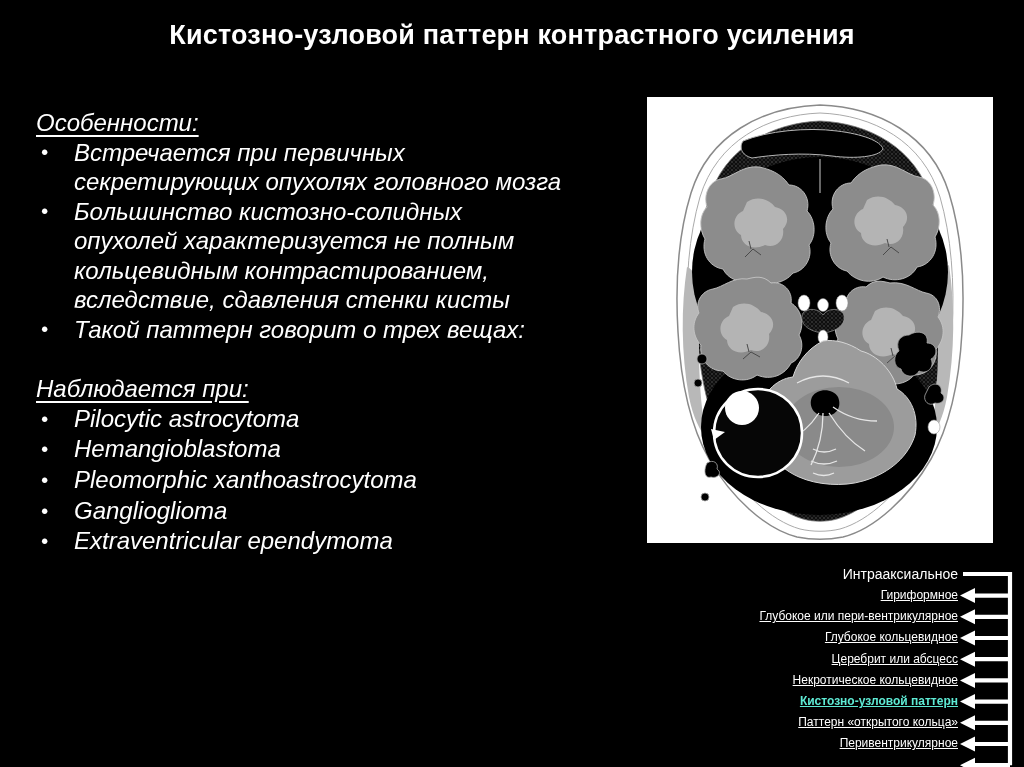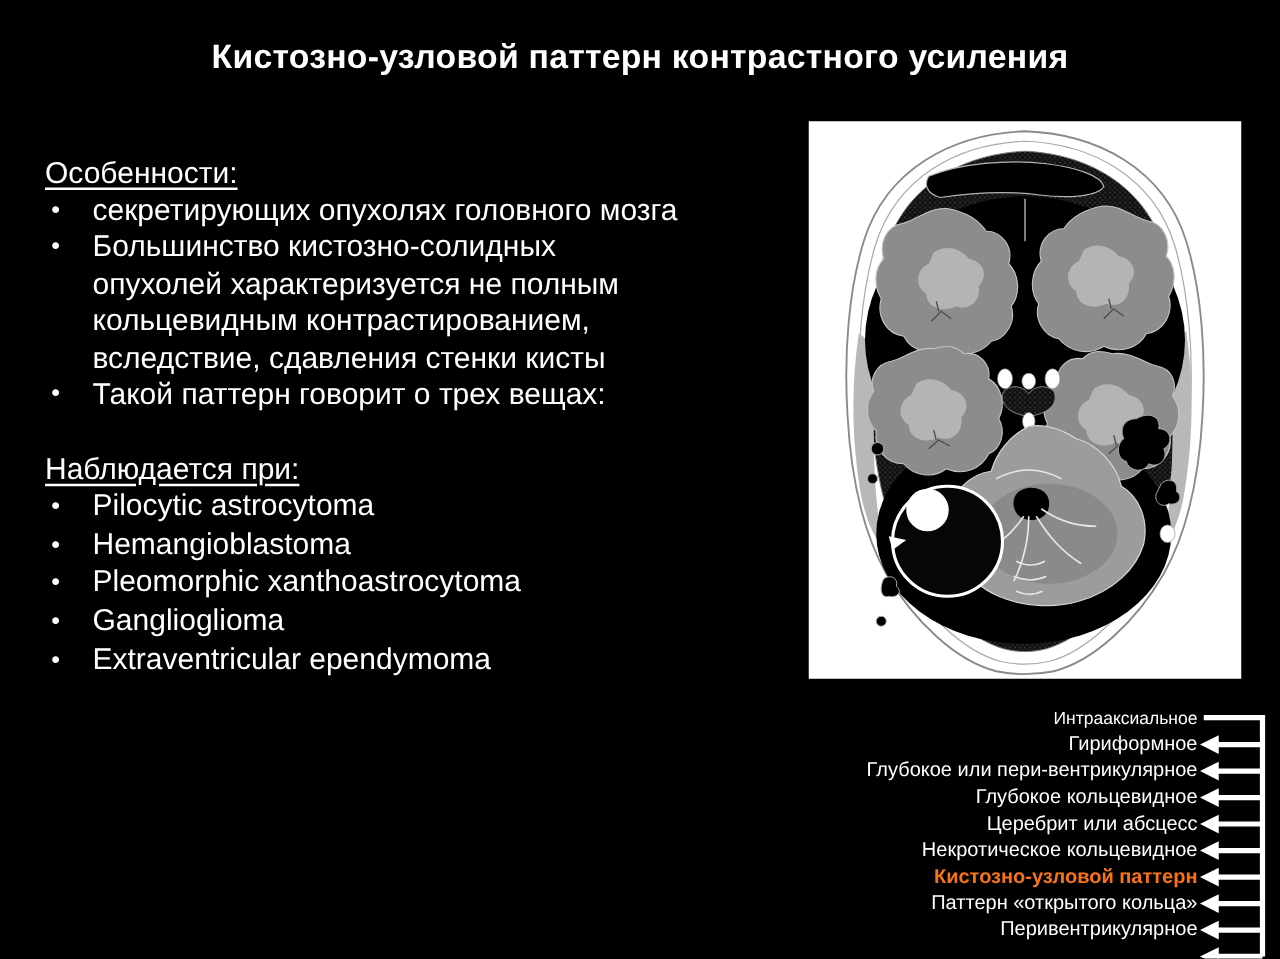--- a/index.html
+++ b/index.html
@@ -2,56 +2,57 @@
 <html><head>
 <meta charset="utf-8">
 <style>
   html,body{margin:0;padding:0;background:#000;}
   #stage{
     position:relative;width:1024px;height:767px;background:#000;
     overflow:hidden;font-family:"Liberation Sans",sans-serif;color:#fff;
   }
   
   .slide-title{
-    position:absolute;left:0;right:0;top:30px;text-align:center;
+    position:absolute;left:0;right:0;top:20px;text-align:center;
     font-size:27px;font-weight:bold;letter-spacing:.2px;
   }
   
-  .features{position:absolute;left:36px;top:124px;width:560px;font-size:24px;line-height:29.5px;}
+  .features{position:absolute;left:36px;top:108px;width:560px;font-size:24px;line-height:29.5px;font-style:italic;}
   .section-heading{text-decoration:underline;text-underline-offset:4px;}
   .brow{display:flex;}
   .bmark{width:33px;flex:0 0 33px;padding-left:5px;font-size:20px;}
   .btext{flex:1;}
   .line{display:block;}
   .numbered div{white-space:pre-wrap;}
   .observed{margin-top:30px;}
   .observed .obrows{line-height:30.7px;}
   
   .brain-panel{position:absolute;left:647px;top:97px;width:346px;height:446px;background:#fff;}
   
   .classification{position:absolute;right:66px;top:563px;text-align:right;white-space:nowrap;}
   .classification .chead{font-size:14px;font-weight:normal;line-height:22px;}
-  .classification .citem{font-size:16px;line-height:21.2px;}
-  .classification .hl{color:#f97316;font-weight:bold;}
+  .classification .citem{font-size:12px;line-height:21.2px;text-decoration:underline;}
+  .classification .hl{color:#5eead4;font-weight:bold;}
   .bracket{position:absolute;left:955px;top:560px;}
 </style>
 </head>
 <body>
 
 <div id="stage">
 
   <div class="slide-title">Кистозно-узловой паттерн контрастного усиления</div>
 
   <div class="features">
     <div class="section-heading">Особенности:</div>
 
     <div>
       <div class="brow">
         <span class="bmark">•</span>
         <span class="btext">
+          <span class="line">Встречается при первичных</span>
           <span class="line">секретирующих опухолях головного мозга</span>
         </span>
       </div>
       <div class="brow">
         <span class="bmark">•</span>
         <span class="btext">
           <span class="line">Большинство кистозно-солидных</span>
           <span class="line">опухолей характеризуется не полным</span>
           <span class="line">кольцевидным контрастированием,</span>
           <span class="line">вследствие, сдавления стенки кисты</span>

